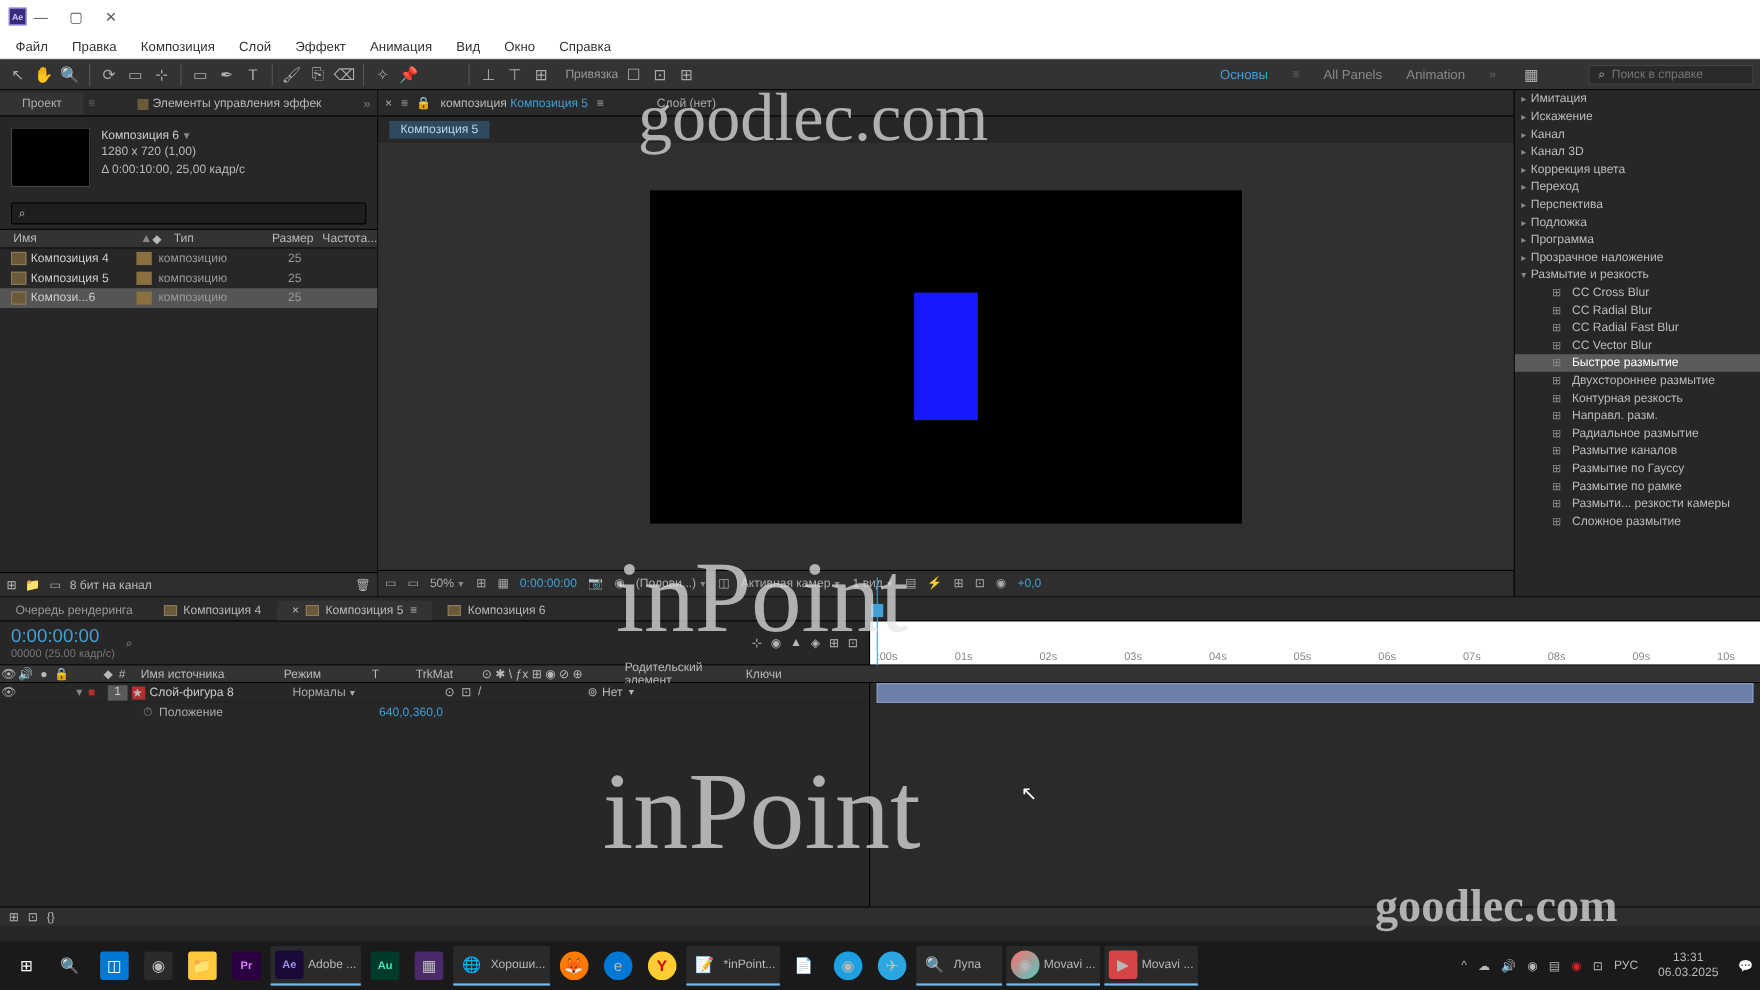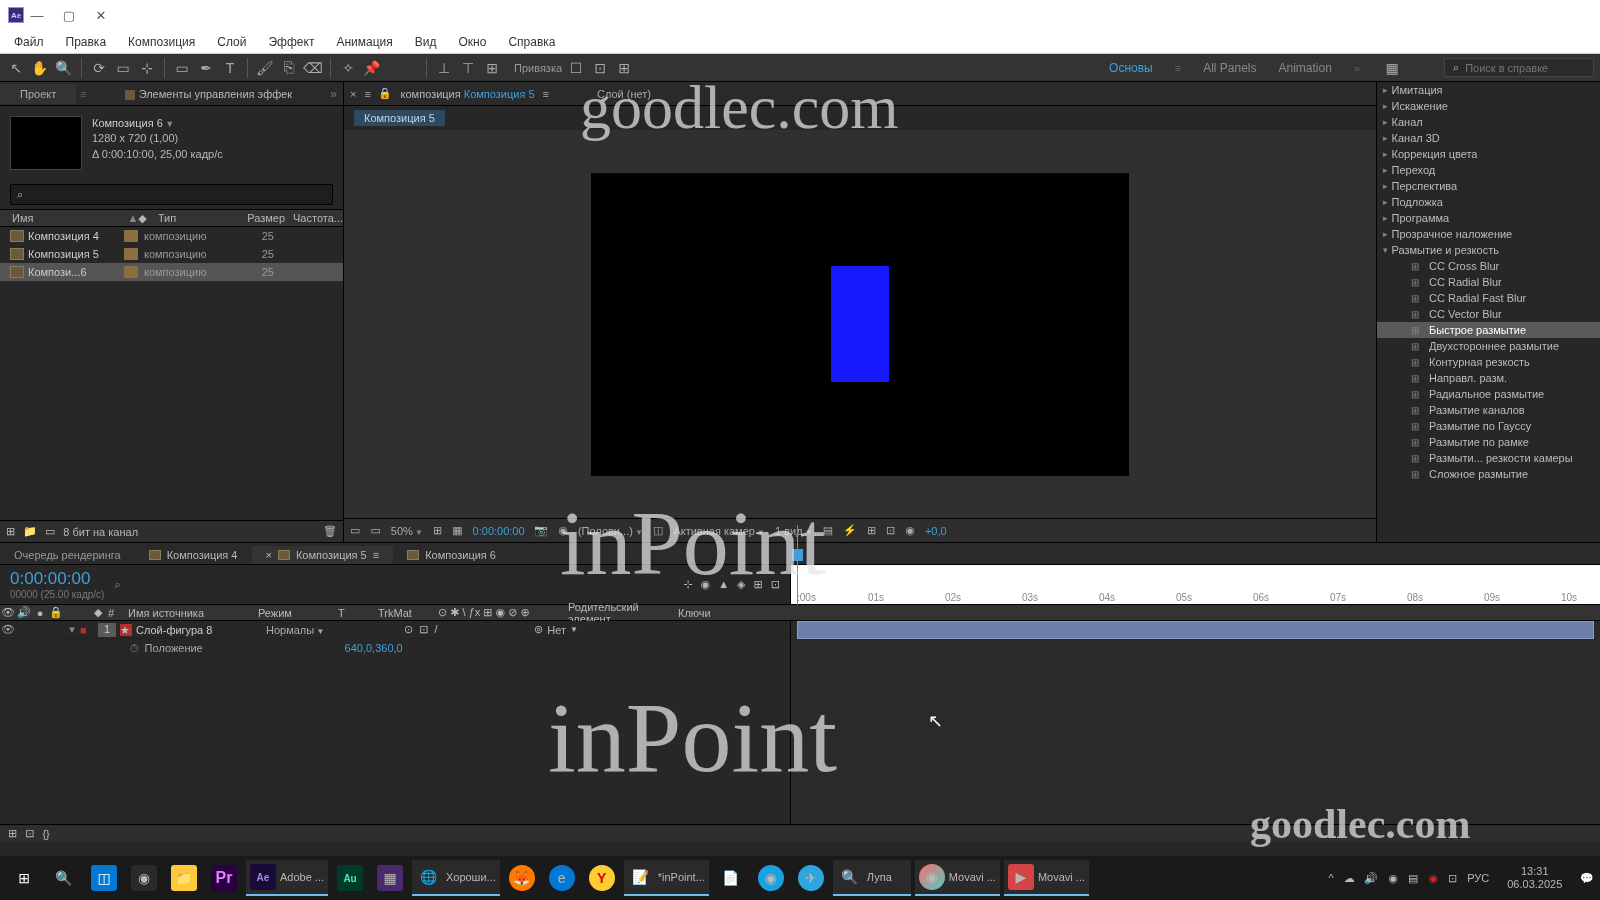--- a/index.html
+++ b/index.html
@@ -448,21 +448,21 @@
   <div class="tb-item">
       <div class="tb-icon" style="background:#0078d4;color:#fff">◫</div>
     </div>
   <div class="tb-item">
       <div class="tb-icon" style="background:#2a2a2a">◉</div>
     </div>
   <div class="tb-item">
       <div class="tb-icon" style="background:#ffc83d">📁</div>
     </div>
   <div class="tb-item">
-      <div class="tb-icon" style="background:#2a0040;color:#e080ff;font-size:16px;font-weight:bold">Pr</div>
+      <div class="tb-icon" style="background:#2a0040;color:#e080ff;font-size:10px;font-weight:bold">Pr</div>
     </div>
   <div class="tb-item wide">
       <div class="tb-icon" style="background:#1a0a3a;color:#9b8de8;font-size:10px;font-weight:bold">Ae</div>
       <span>Adobe ...</span>
     </div>
   <div class="tb-item">
       <div class="tb-icon" style="background:#003a2a;color:#4de8b4;font-size:10px;font-weight:bold">Au</div>
     </div>
   <div class="tb-item">
       <div class="tb-icon" style="background:#4a2a6a">▦</div>

